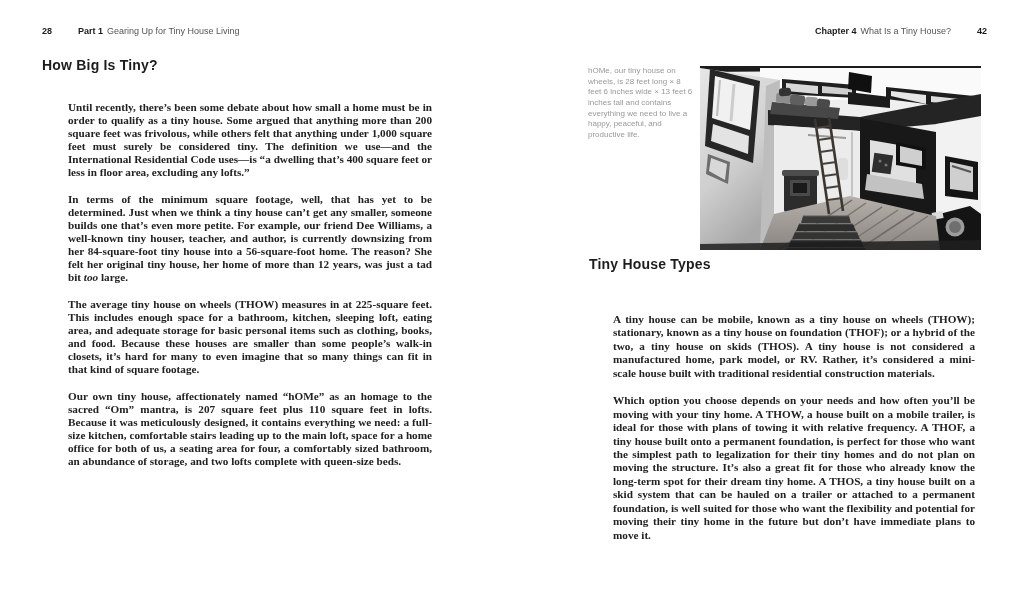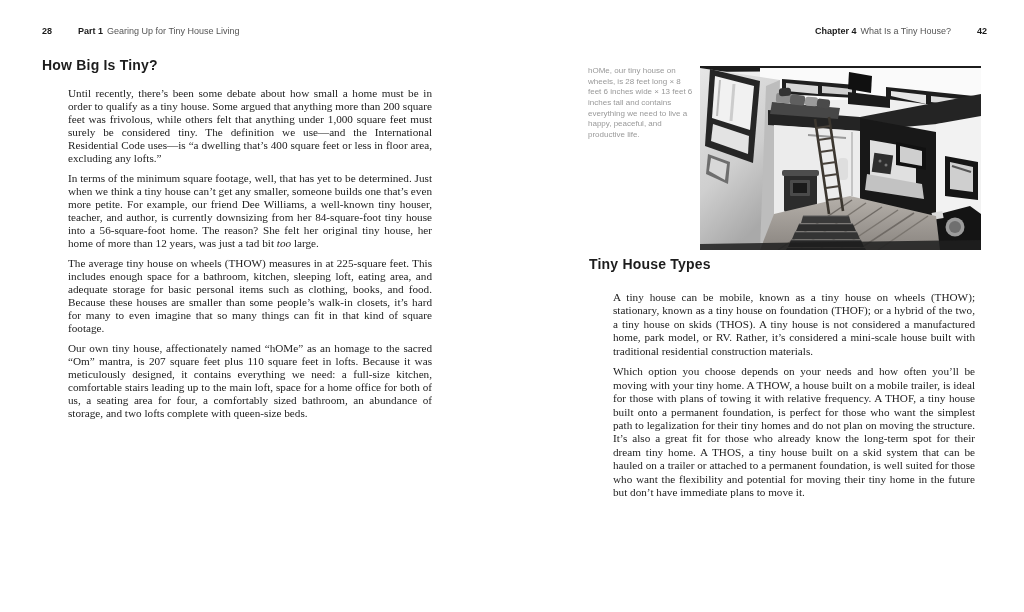--- a/index.html
+++ b/index.html
@@ -34,22 +34,22 @@
   }
   .h-left{left:42px;top:57px;}
   .h-right{left:589px;top:256px;}
   
   .body-copy{
     position:absolute;
     font-size:11.2px;line-height:1.16;
     text-align:justify;
   }
   .bc-left{left:68px;top:87px;width:364px;}
-  .bc-right{left:613px;top:291px;width:362px;line-height:1.2;}
-  .body-copy p{margin:0 0 7px 0;}
+  .bc-right{left:613px;top:299px;width:362px;line-height:1.2;}
+  .body-copy p{margin:14px 0 7px 0;font-weight:bold;}
   .em-italic{font-style:italic;}
   
   .figure-caption{
     position:absolute;left:588px;top:66px;width:108px;
     font-family:"Liberation Sans", sans-serif;
     font-size:8px;line-height:1.33;
     color:#999;
   }
   .photo-frame{
     position:absolute;left:700px;top:66px;width:281px;height:184px;

